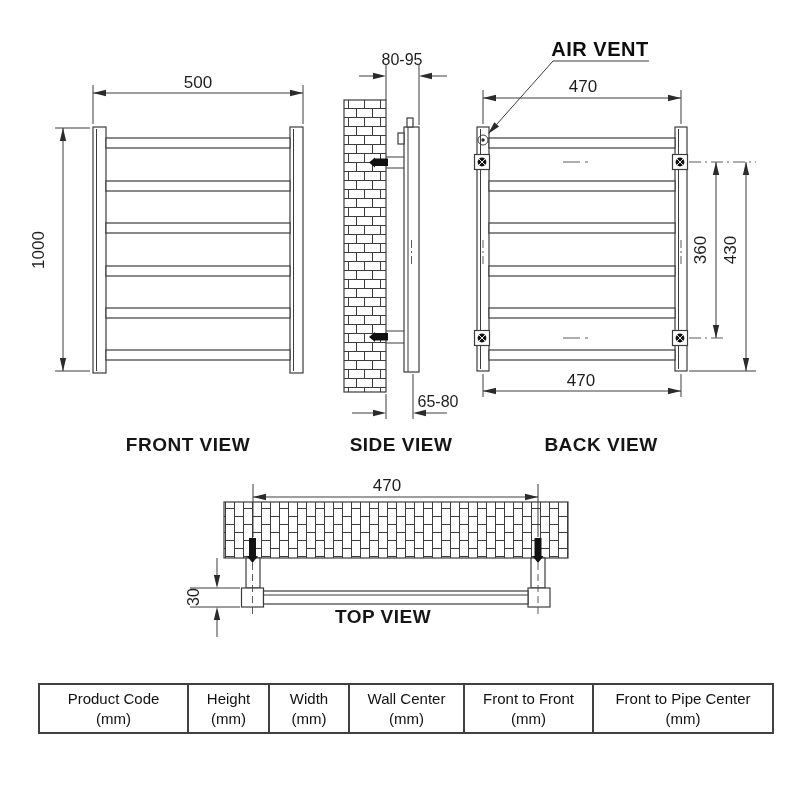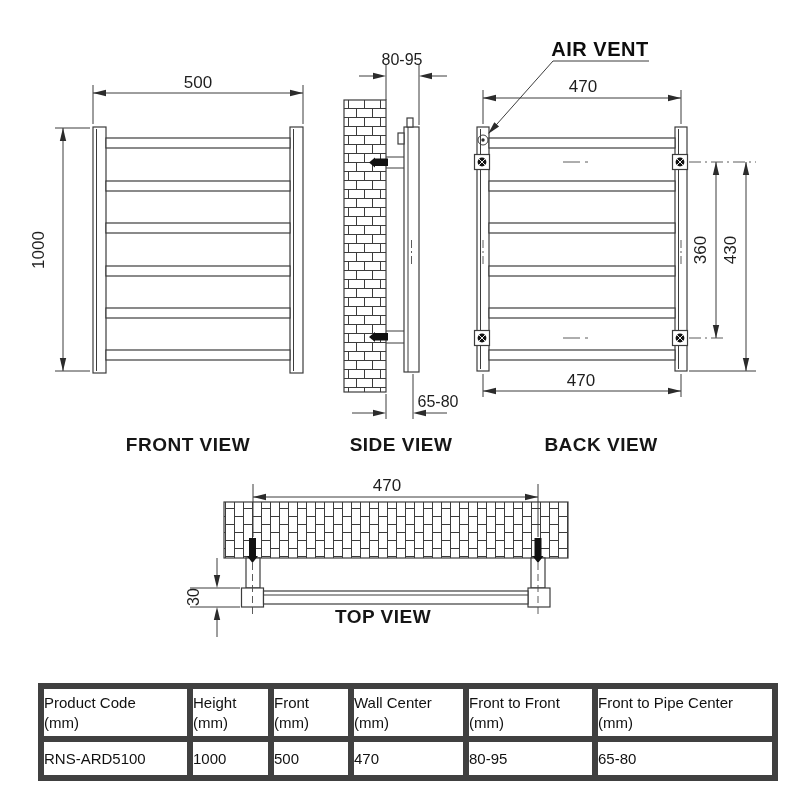--- a/index.html
+++ b/index.html
@@ -14,21 +14,21 @@
   .blk{fill:#111;stroke:none;}
   .dimtxt{fill:#1e1e1e;font-size:17px;font-family:"Liberation Sans",sans-serif;}
   .dimtxt-s{fill:#1e1e1e;font-size:16px;font-family:"Liberation Sans",sans-serif;}
   .viewlbl{fill:#161616;font-size:19px;font-weight:bold;letter-spacing:0.5px;
            font-family:"Liberation Sans",sans-serif;}
   .calloutlbl{fill:#0d0d0d;font-size:20px;font-weight:bold;letter-spacing:0.5px;
            font-family:"Liberation Sans",sans-serif;}
   
   #spec-table{position:absolute;left:38px;top:683px;border-collapse:collapse;
               table-layout:fixed;font-family:"Liberation Sans",sans-serif;color:#111;}
-  #spec-table td,#spec-table th{border:6px solid #404040;text-align:left;vertical-align:middle;
+  #spec-table td,#spec-table th{border:2px solid #404040;text-align:center;vertical-align:middle;
               padding:0;font-weight:normal;font-size:15px;line-height:20px;}
   #spec-table{border:2px solid #161616;}
   #spec-table .hrow th{height:47px;}
   #spec-table .drow td{height:33px;}
 </style>
 </head>
 <body>
 
 <div id="stage">
 <svg width="800" height="800" viewBox="0 0 800 800">
@@ -272,39 +272,31 @@
         <tr class="hrow">
       <th>
         <div>Product Code</div>
         <div>(mm)</div>
           </th>
       <th>
         <div>Height</div>
         <div>(mm)</div>
           </th>
       <th>
-        <div>Front</div>
+        <div>Width</div>
         <div>(mm)</div>
           </th>
       <th>
         <div>Wall Center</div>
         <div>(mm)</div>
           </th>
       <th>
         <div>Front to Front</div>
         <div>(mm)</div>
           </th>
       <th>
         <div>Front to Pipe Center</div>
         <div>(mm)</div>
           </th>
-    </tr>
-    <tr class="drow">
-      <td>RNS-ARD5100</td>
-      <td>1000</td>
-      <td>500</td>
-      <td>470</td>
-      <td>80-95</td>
-      <td>65-80</td>
     </tr>
   </tbody>
     </table>
 </div>
 
 </body></html>

